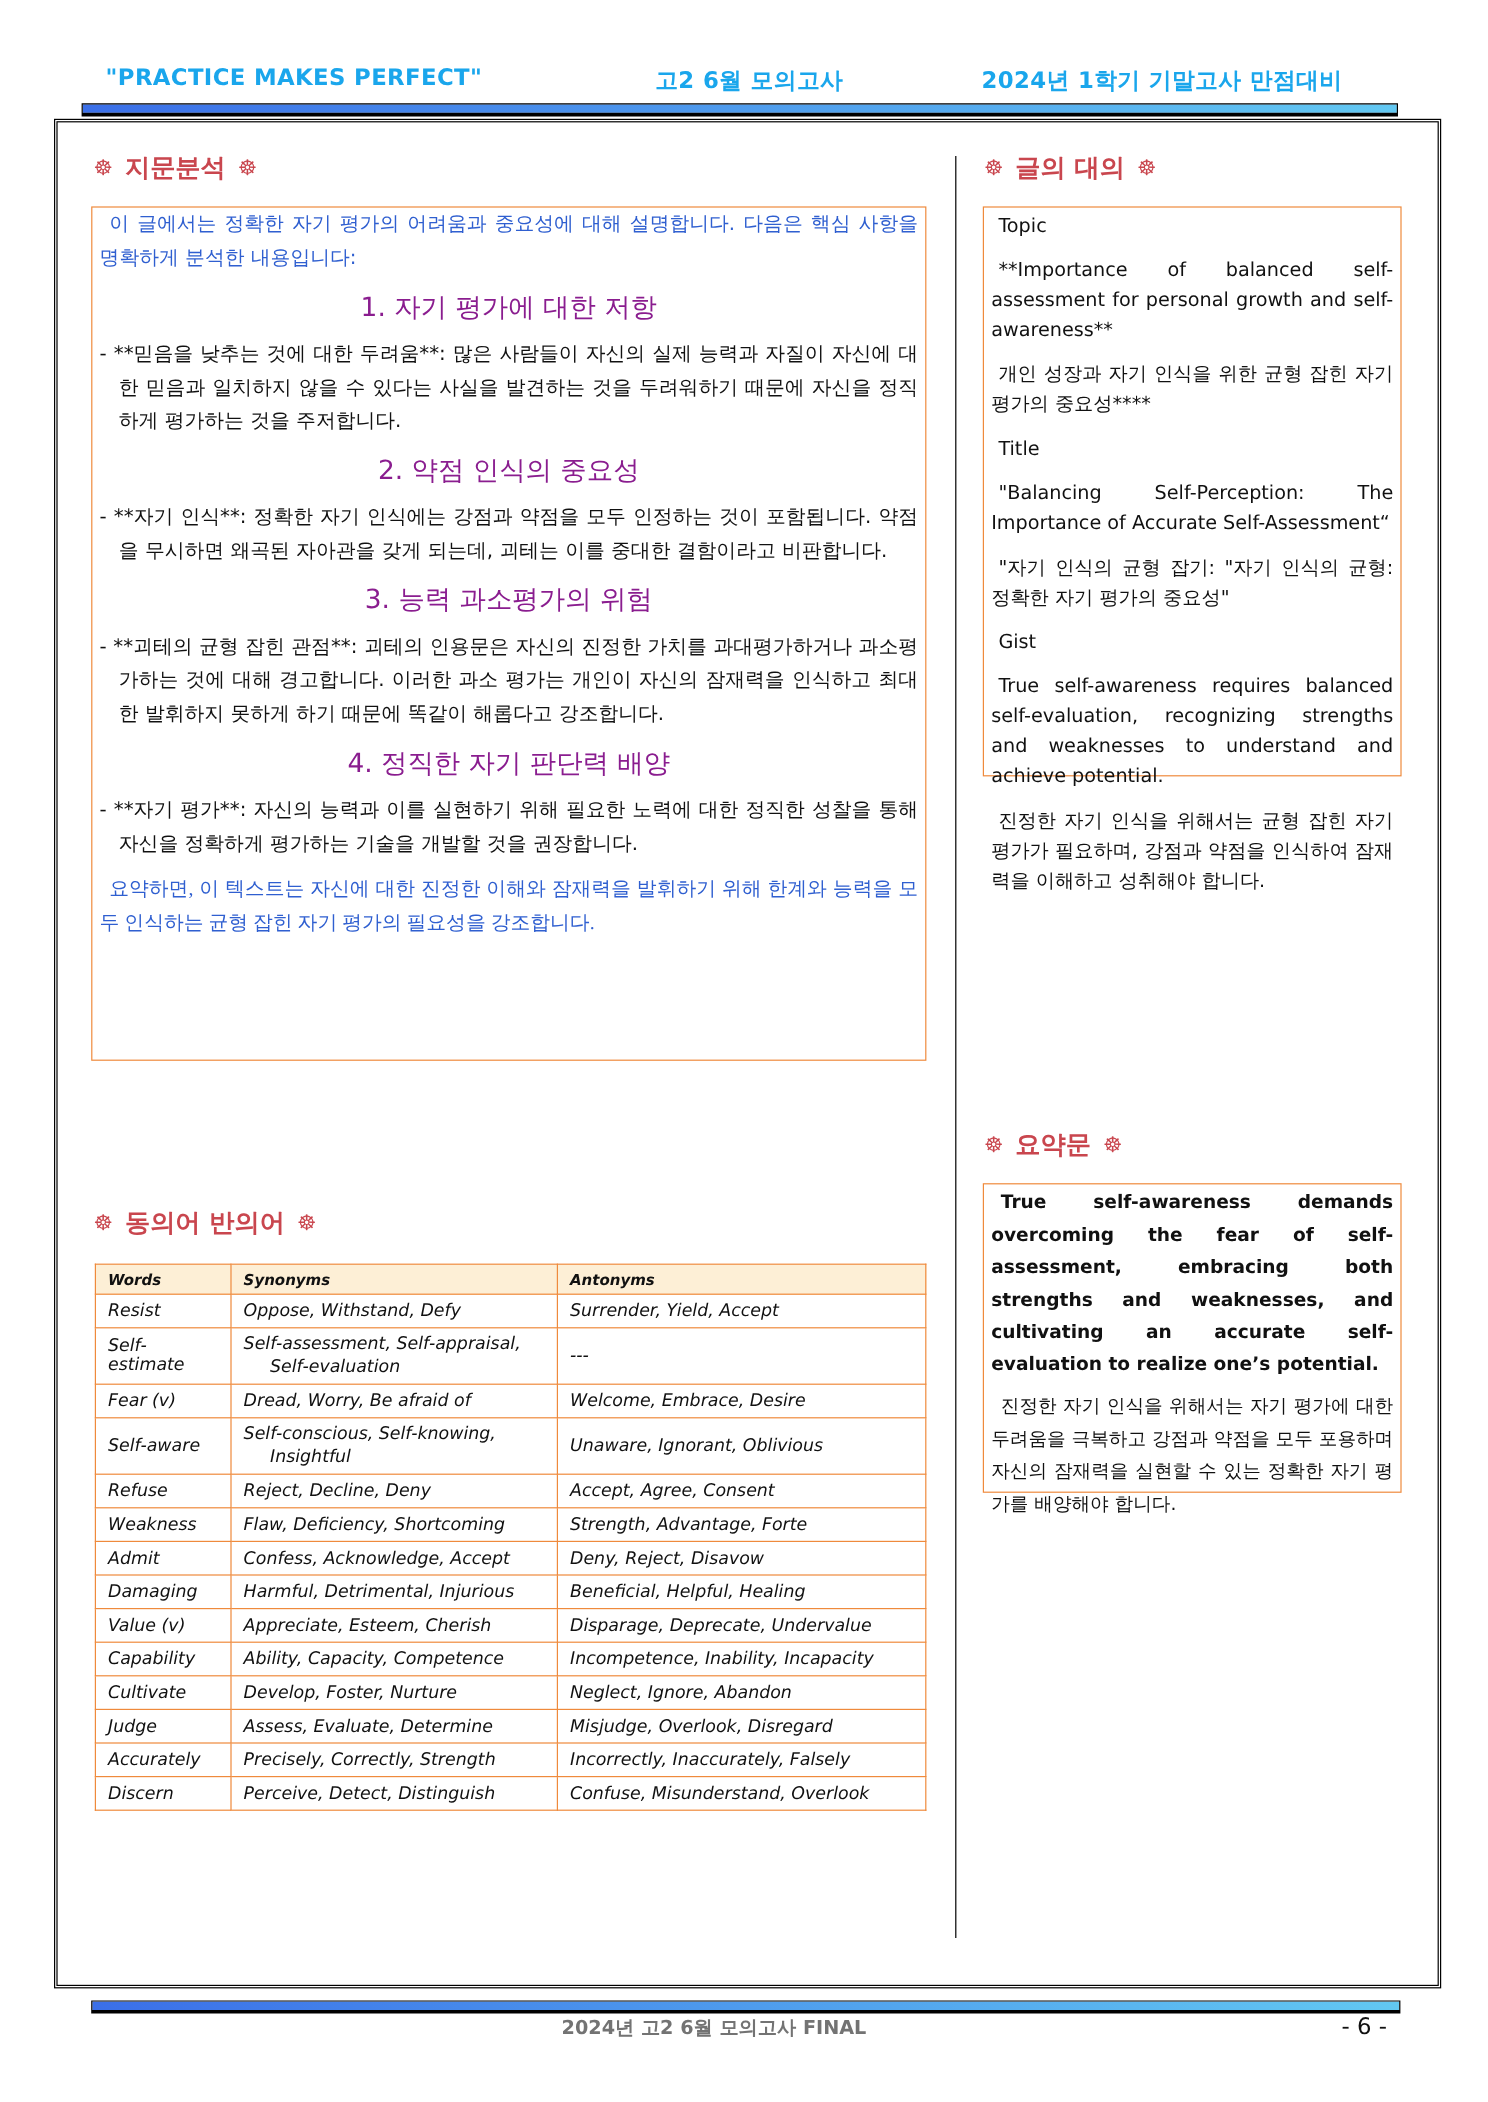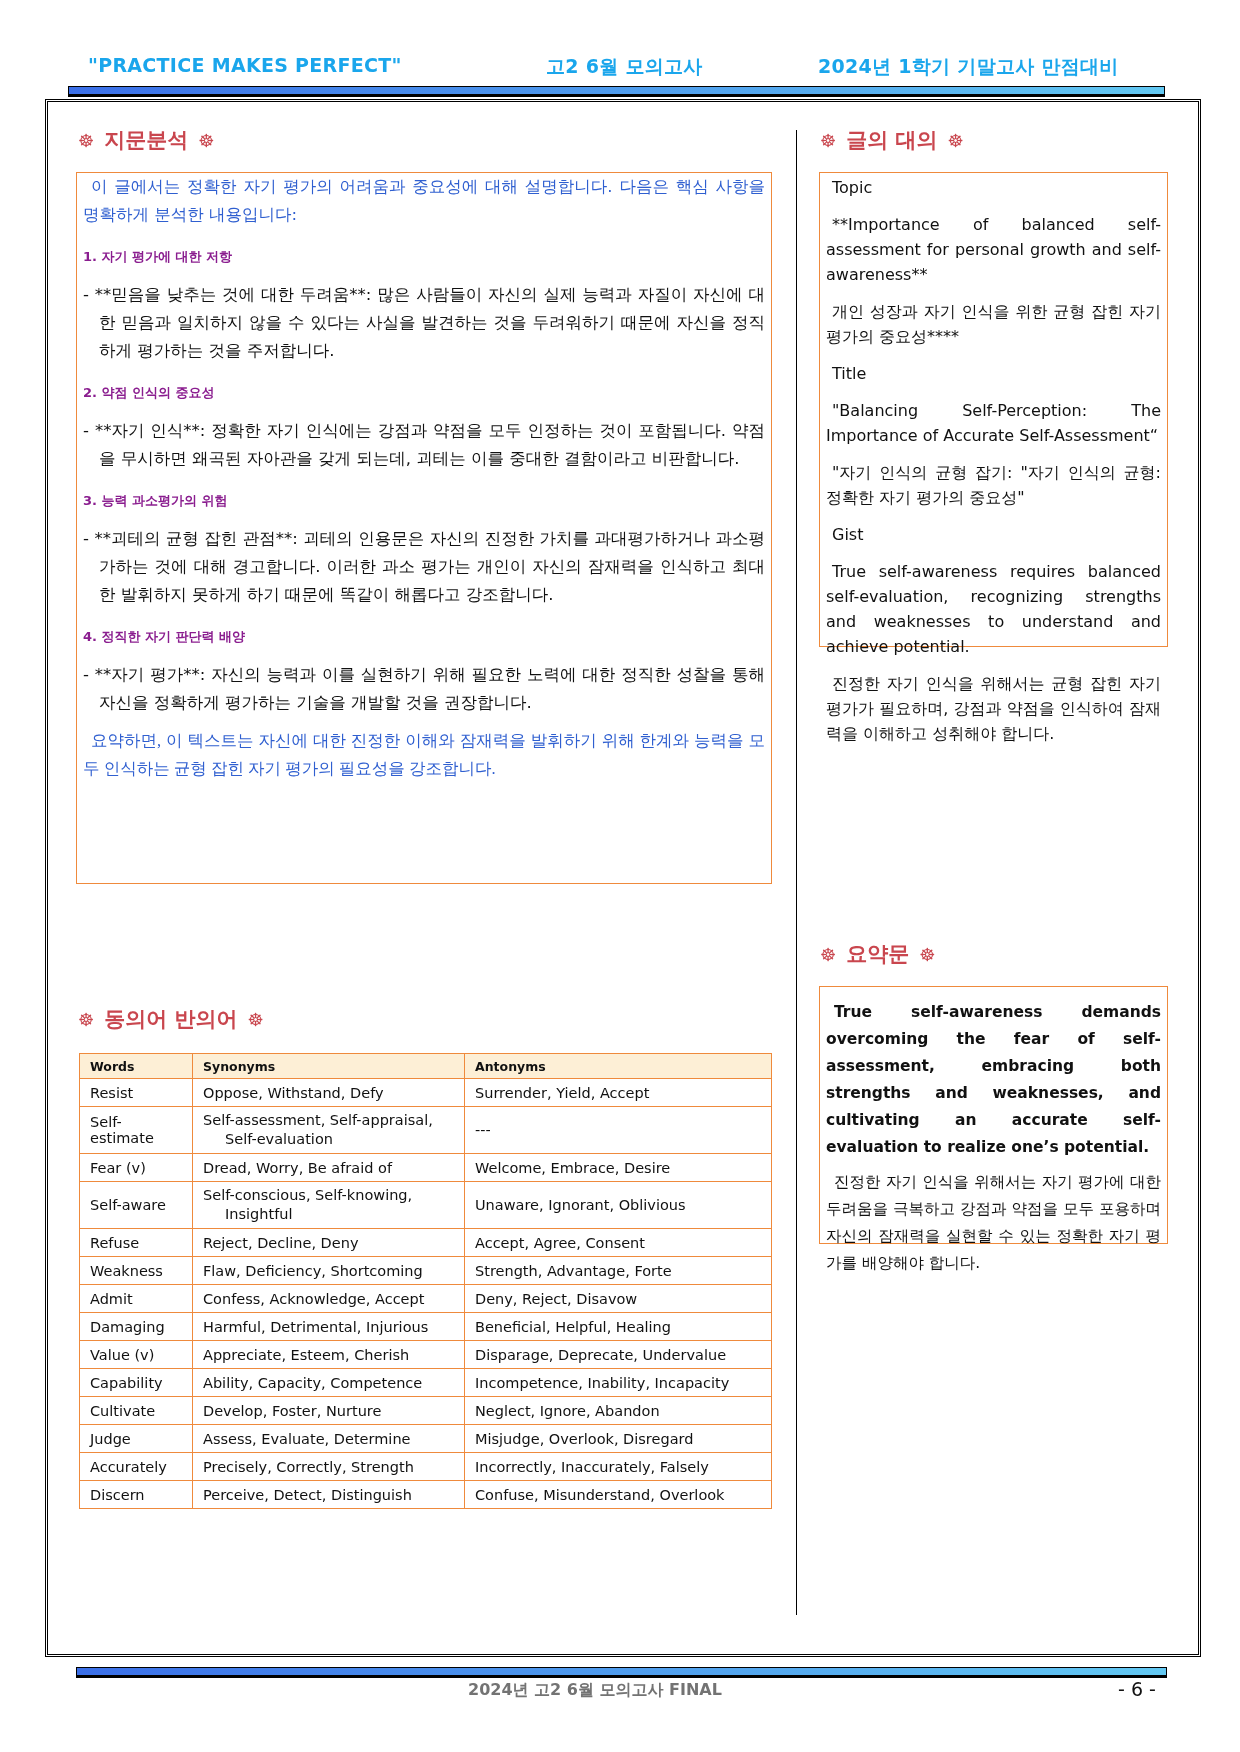--- a/index.html
+++ b/index.html
@@ -12,30 +12,30 @@
   .bar-top { left:68px; top:86px; width:1095px; }
   .bar-bot { left:76px; top:1667px; width:1089px; }
   .frame { position:absolute; left:45px; top:99px; width:1150px; height:1552px; border:3px double #000; }
   .vdiv { position:absolute; left:796px; top:130px; width:1px; height:1485px; background:#000; }
   .sec-title { position:absolute; font-size:21px; font-weight:bold; color:#c9464e; display:flex; align-items:center; gap:10px; }
   .sec-title .orn { font-size:18px; font-weight:normal; color:#c9464e; }
   .box { position:absolute; border:1px solid #ef8a3c; background:#fff; box-sizing:border-box; }
   .analysis { left:76px; top:172px; width:696px; height:712px; padding:0 6px; font-size:16.5px; line-height:28px; }
   .analysis p { margin:0; text-align:justify; }
   .analysis .intro { color:#2f5fd0; text-indent:8px; margin-top:0; }
-  .analysis h4 { margin:14px 0 10px; font-size:13px; color:#8a1d8f; font-weight:bold; }
+  .analysis h4 { margin:14px 0 10px; font-size:22px; color:#8a1d8f; font-weight:normal;text-align:center; }
   .analysis .bullet { padding-left:16px; text-indent:-16px; margin-bottom:10px; }
   .analysis .summary { color:#2f5fd0; text-indent:8px; margin-top:8px;font-family:Liberation Serif, serif; }
   .gist { left:819px; top:172px; width:349px; height:475px; padding:2px 6px; font-size:16px; line-height:25px; }
   .gist p { margin:0 0 12px; text-align:justify; text-indent:6px; }
-  .summary-box { left:819px; top:986px; width:349px; height:258px; padding:12px 6px; font-size:15.5px; line-height:27px; }
+  .summary-box { left:819px; top:986px; width:349px; height:258px; padding:2px 6px; font-size:15.5px; line-height:27px; }
   .summary-box p { margin:0 0 8px; text-align:justify; text-indent:8px; }
   .summary-box .en { font-weight:bold; }
   table.syn { position:absolute; left:79px; top:1053px; width:693px; border-collapse:collapse; font-size:14.5px; }
-  table.syn th, table.syn td { border:1px solid #ef8a3c; text-align:left; padding:2px 10px; vertical-align:middle; }
+  table.syn th, table.syn td { border:1px solid #ef8a3c; text-align:left; padding:2px 10px; vertical-align:middle;font-style:italic; }
   table.syn th { background:#fdefd6; font-size:12.5px; height:20px; }
   table.syn td { height:23px; }
   table.syn td.wrap2 { height:42px; line-height:19px; }
   .cont { padding-left:22px; }
   .footer { position:absolute; top:1680px; left:468px; font-weight:bold; font-size:16px; color:#737373; }
   .pagenum { position:absolute; top:1678px; left:1118px; font-size:19px; color:#111; }
 </style>
 </head>
 <body>
 

